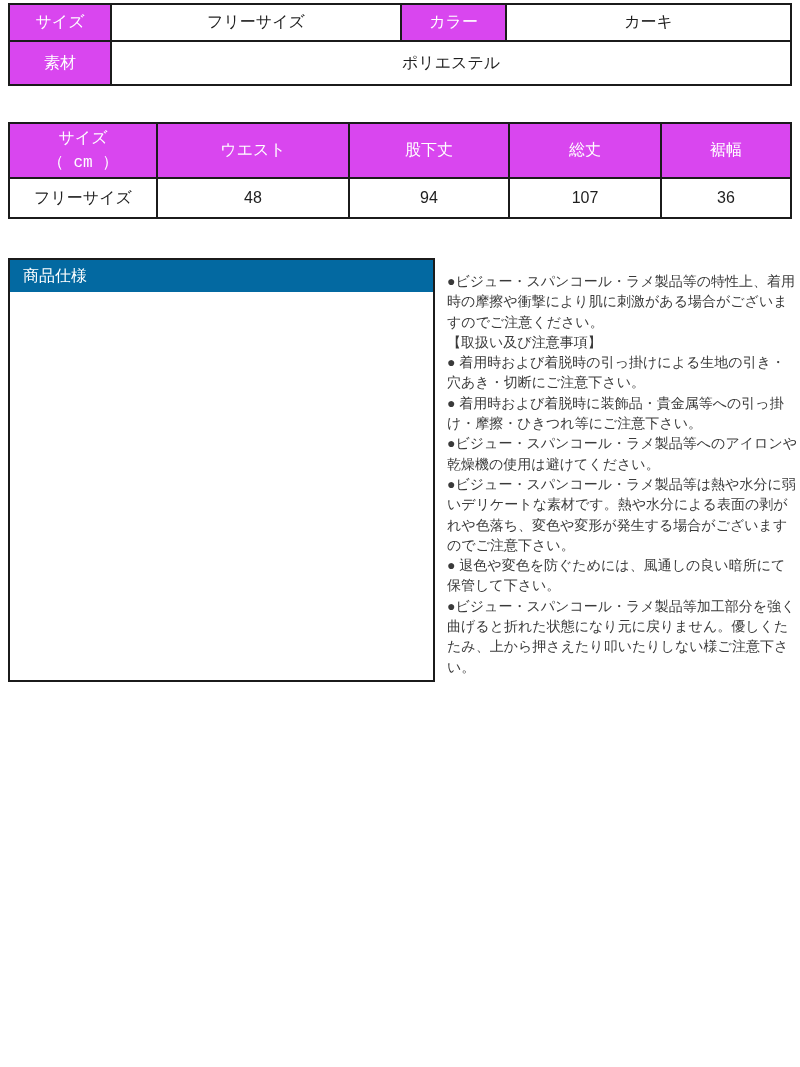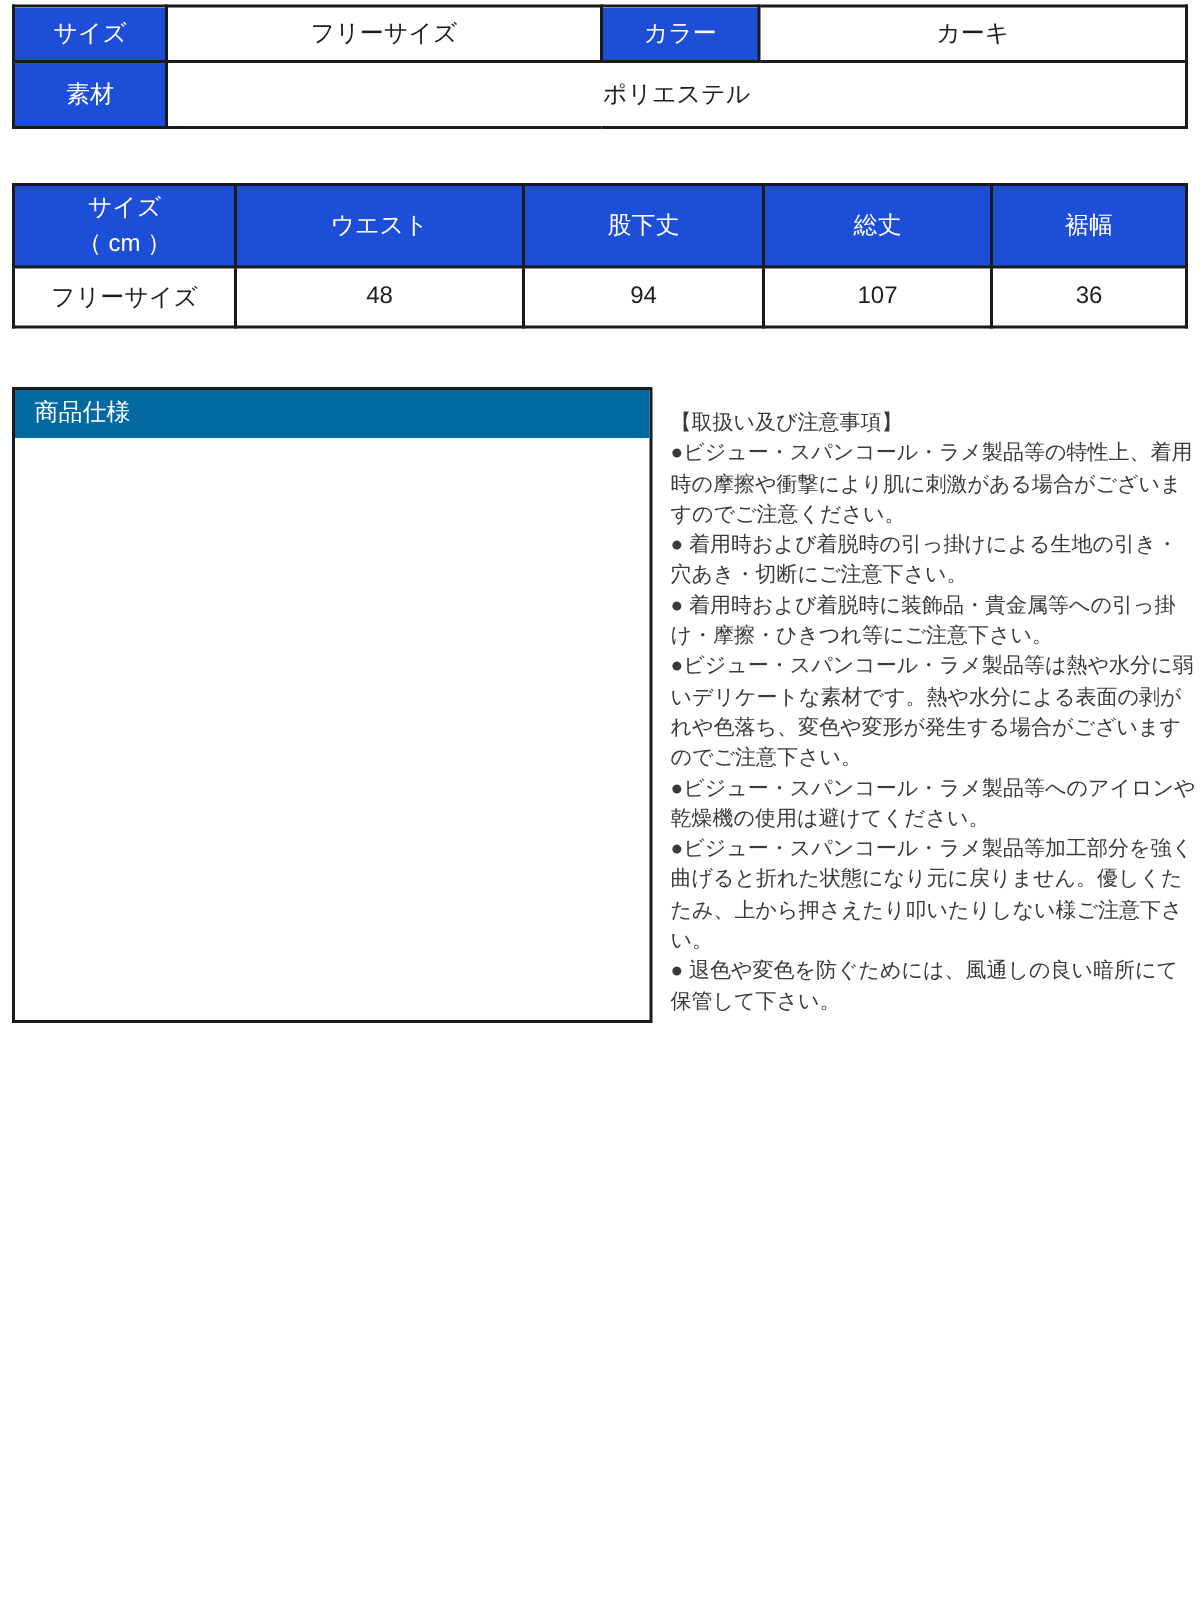--- a/index.html
+++ b/index.html
@@ -5,21 +5,21 @@
   * { margin:0; padding:0; box-sizing:border-box; }
   html,body { background:#ffffff; }
   body {
     width:800px; height:1067px; position:relative;
     font-family:"Liberation Sans","DejaVu Sans",sans-serif;
     color:#222;
   }
   table { border-collapse:collapse; position:absolute; table-layout:fixed; background:#fff; }
   td { border:2px solid #1b1b1b; text-align:center; vertical-align:middle;
        font-size:16px; color:#1e1e1e; overflow:hidden; }
-  td.hd { background:#1d4ed8; color:#ffffff; }
+  td.hd { background:#d946ef; color:#ffffff;font-family:Liberation Mono, monospace; }
 
   
   .t1 { left:8px; top:3px; width:784px; }
   .t1 tr.r1 td { height:37px; }
   .t1 tr.r2 td { height:44px; }
 
   
   .t2 { left:8px; top:122px; width:784px; }
   .t2 tr.head td { height:55px; line-height:1.5; }
   .t2 tr.data td { height:40px; }
@@ -81,21 +81,21 @@
     <td>36</td>
   </tr>
 </tbody>
   </table>
 
 <div class="specbox">
   <div class="bar">商品仕様</div>
 </div>
 
 <div class="notes">
+  <p>●ビジュー・スパンコール・ラメ製品等の特性上、着用時の摩擦や衝撃により肌に刺激がある場合がございますのでご注意ください。</p>
   <p>【取扱い及び注意事項】</p>
-  <p>●ビジュー・スパンコール・ラメ製品等の特性上、着用時の摩擦や衝撃により肌に刺激がある場合がございますのでご注意ください。</p>
   <p>● 着用時および着脱時の引っ掛けによる生地の引き・穴あき・切断にご注意下さい。</p>
   <p>● 着用時および着脱時に装飾品・貴金属等への引っ掛け・摩擦・ひきつれ等にご注意下さい。</p>
+  <p>●ビジュー・スパンコール・ラメ製品等へのアイロンや乾燥機の使用は避けてください。</p>
   <p>●ビジュー・スパンコール・ラメ製品等は熱や水分に弱いデリケートな素材です。熱や水分による表面の剥がれや色落ち、変色や変形が発生する場合がございますのでご注意下さい。</p>
-  <p>●ビジュー・スパンコール・ラメ製品等へのアイロンや乾燥機の使用は避けてください。</p>
+  <p>● 退色や変色を防ぐためには、風通しの良い暗所にて保管して下さい。</p>
   <p>●ビジュー・スパンコール・ラメ製品等加工部分を強く曲げると折れた状態になり元に戻りません。優しくたたみ、上から押さえたり叩いたりしない様ご注意下さい。</p>
-  <p>● 退色や変色を防ぐためには、風通しの良い暗所にて保管して下さい。</p>
 </div>
 
 </body></html>

